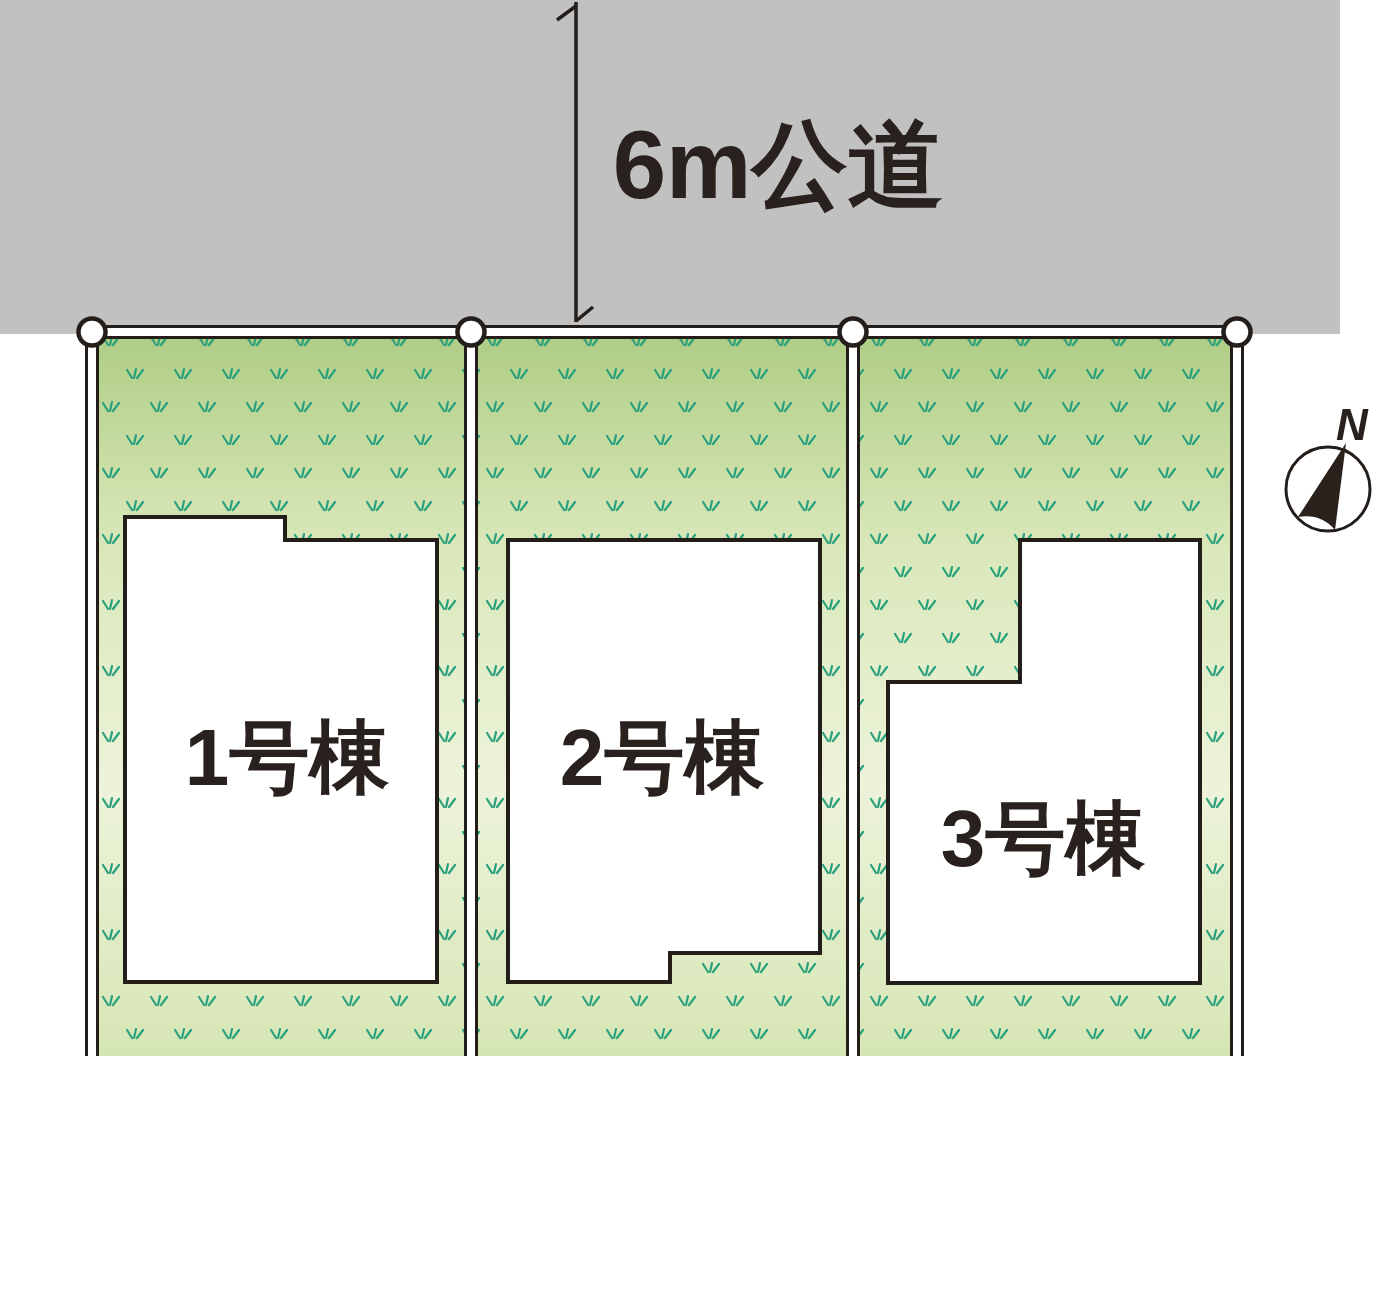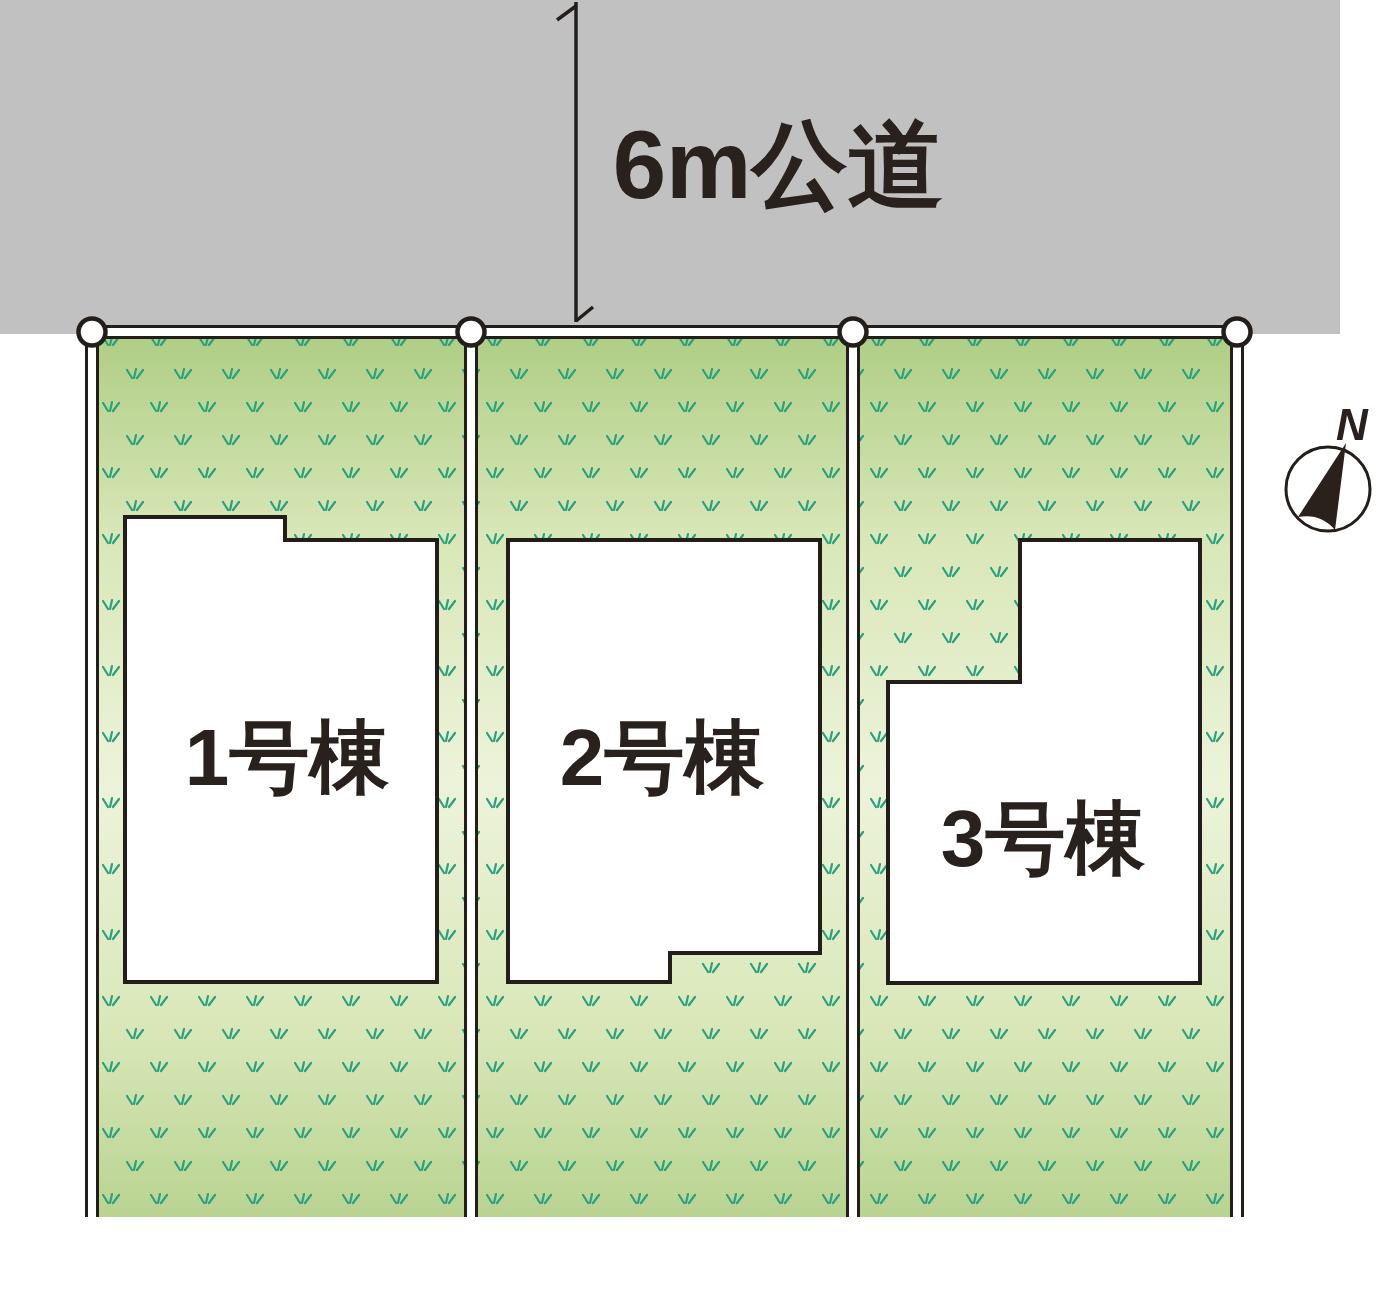--- a/index.html
+++ b/index.html
@@ -3,21 +3,21 @@
 <meta charset="utf-8">
 <style>
   html, body {
     margin: 0;
     padding: 0;
     background: #ffffff;
   }
   .stage {
     position: relative;
     width: 1378px;
-    height: 1217px;
+    height: 1056px;
     background: #ffffff;
     overflow: hidden;
     font-family: "Liberation Sans", "DejaVu Sans", sans-serif;
   }
   svg text {
     font-family: "Liberation Sans", "DejaVu Sans", sans-serif;
   }
   .plan-label {
     font-weight: bold;
   }

